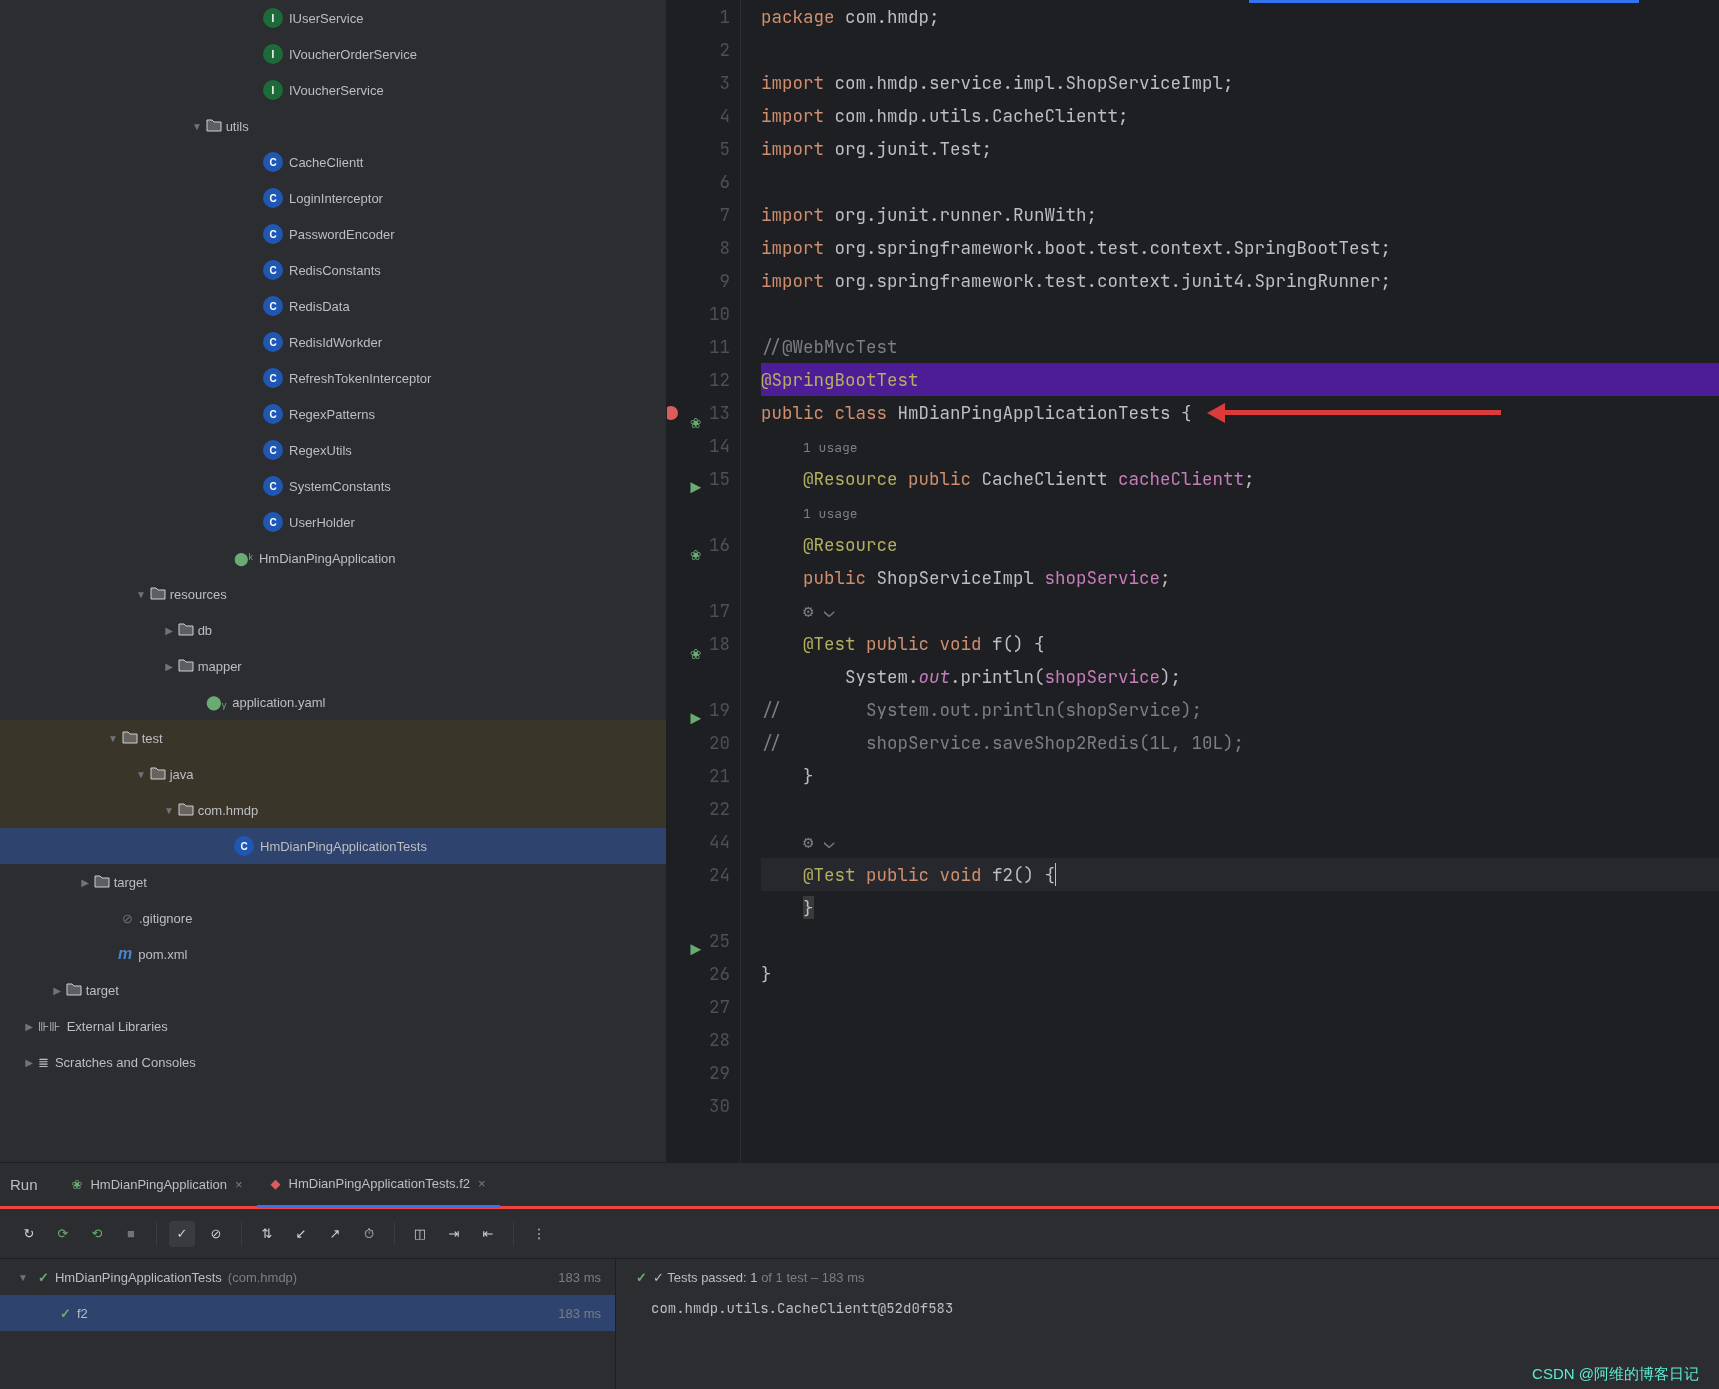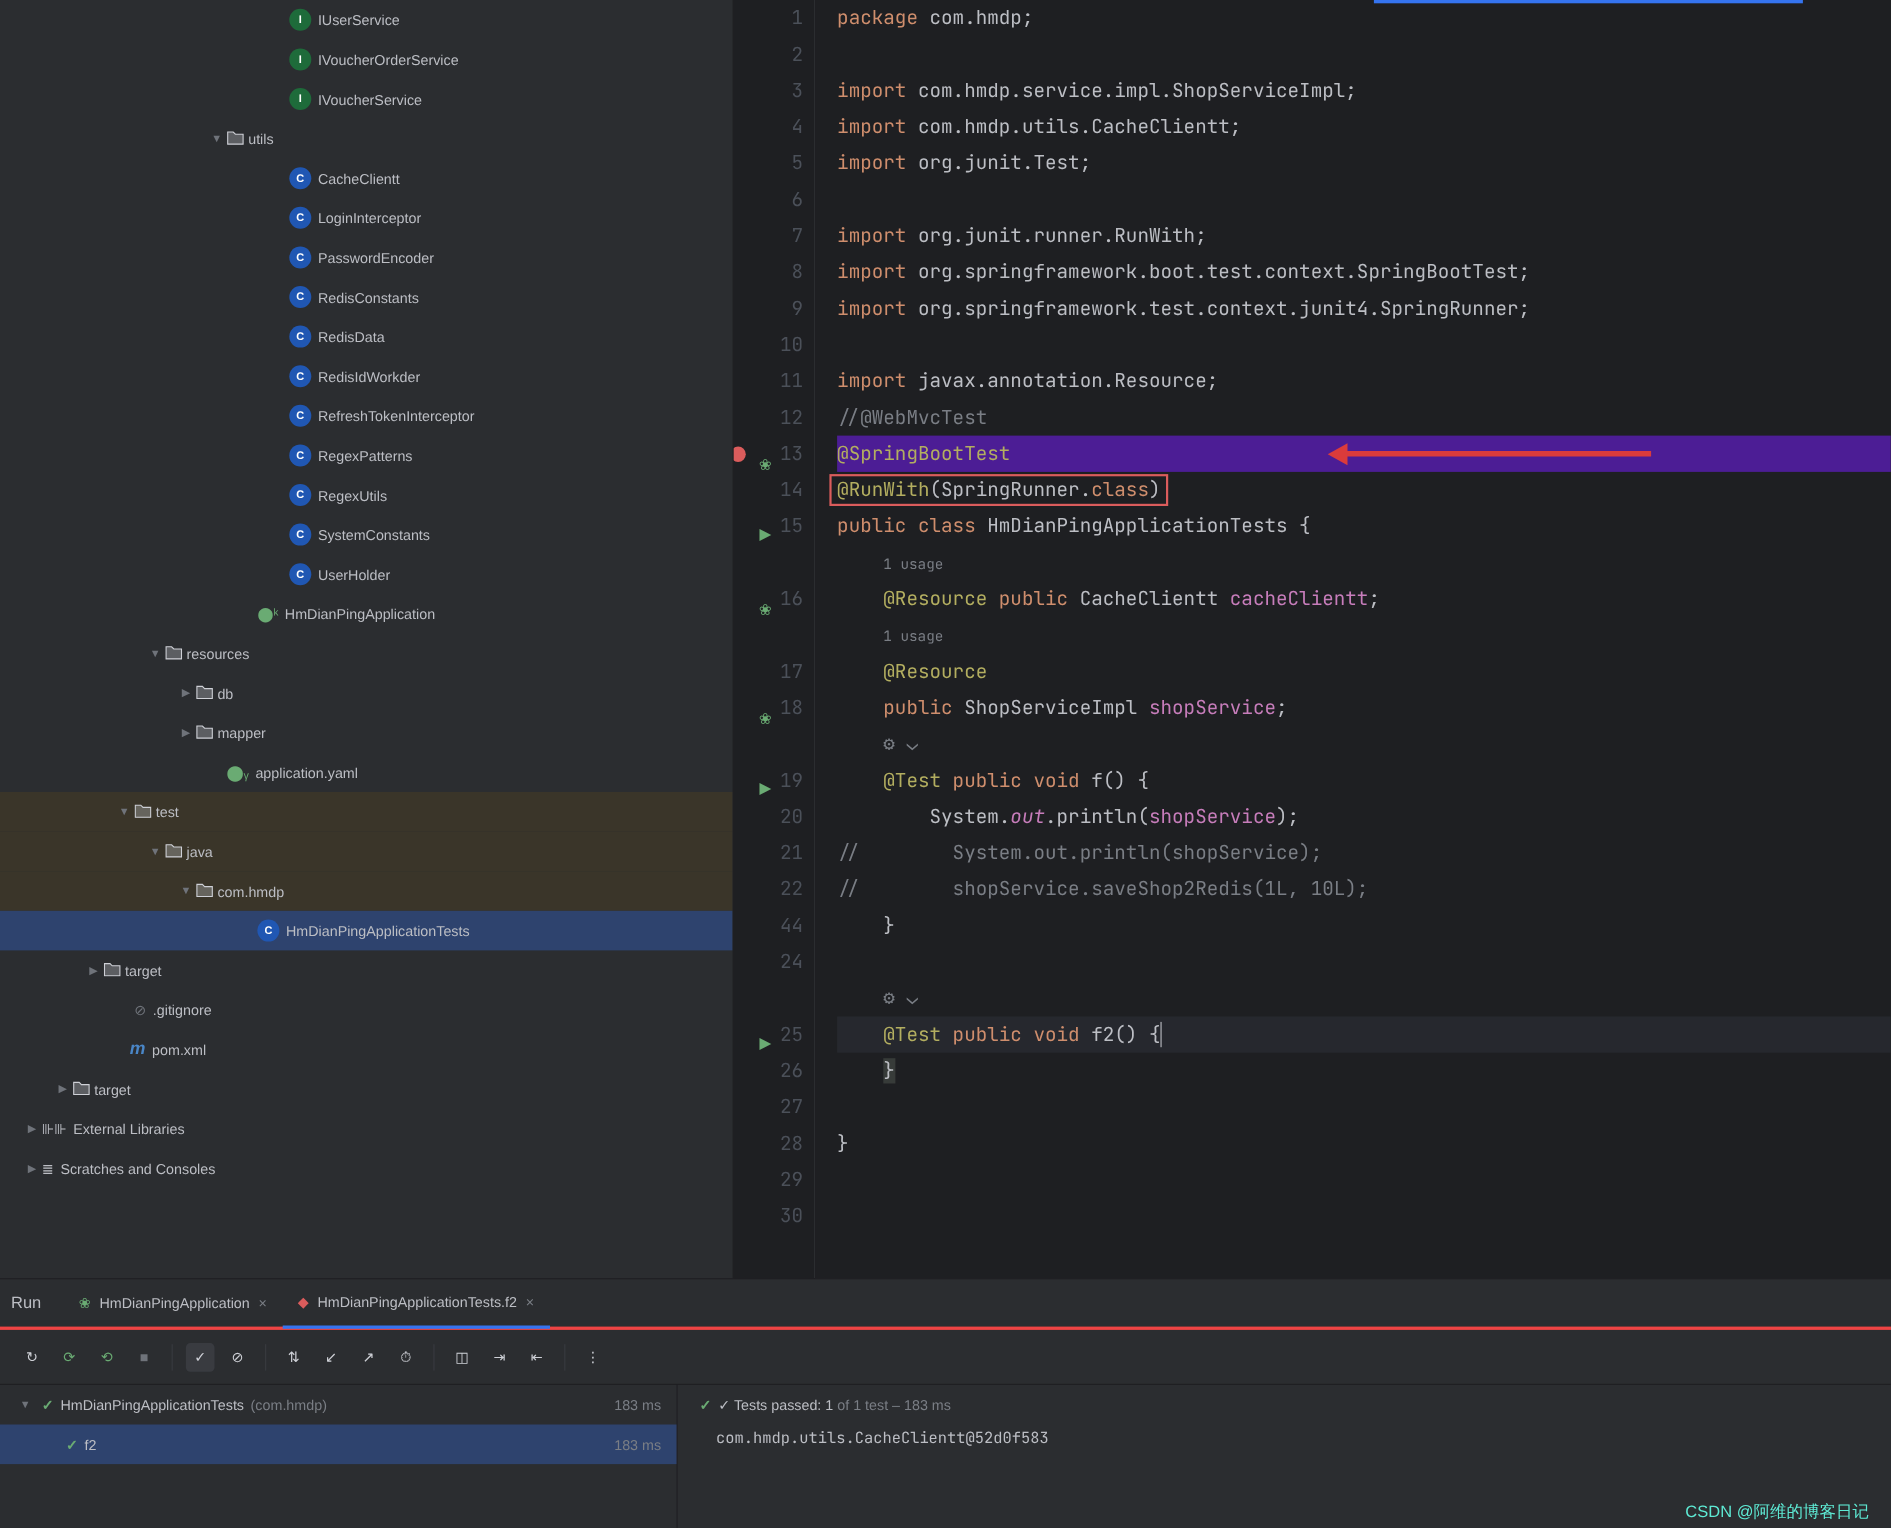--- a/index.html
+++ b/index.html
@@ -243,24 +243,22 @@
       <div class="code-line"><span class="kw">package</span> com.hmdp;</div>
           <div class="code-line"></div>
           <div class="code-line"><span class="kw">import</span> com.hmdp.service.impl.ShopServiceImpl;</div>
           <div class="code-line"><span class="kw">import</span> com.hmdp.utils.CacheClientt;</div>
           <div class="code-line"><span class="kw">import</span> org.junit.Test;</div>
           <div class="code-line"></div>
           <div class="code-line"><span class="kw">import</span> org.junit.runner.RunWith;</div>
           <div class="code-line"><span class="kw">import</span> org.springframework.boot.test.context.<span class="cls">SpringBootTest</span>;</div>
           <div class="code-line"><span class="kw">import</span> org.springframework.test.context.junit4.SpringRunner;</div>
           <div class="code-line"></div>
-          <div class="code-line"><span class="kw">import</span> javax.annotation.Resource;</div>
           <div class="code-line"><span class="cm">//@WebMvcTest</span></div>
           <div class="code-line bp-line"><span class="ann">@SpringBootTest</span></div>
-          <div class="code-line"><span class="box-highlight"><span class="ann">@RunWith</span>(SpringRunner.<span class="kw">class</span>)</span></div>
           <div class="code-line"><span class="kw">public</span> <span class="kw">class</span> <span class="cls">HmDianPingApplicationTests</span> {</div>
           <div class="code-line">    <span class="usage">1 usage</span></div>
           <div class="code-line">    <span class="ann">@Resource</span> <span class="kw">public</span> CacheClientt <span class="field">cacheClientt</span>;</div>
           <div class="code-line">    <span class="usage">1 usage</span></div>
           <div class="code-line">    <span class="ann">@Resource</span></div>
           <div class="code-line">    <span class="kw">public</span> ShopServiceImpl <span class="field">shopService</span>;</div>
           <div class="code-line">    <span class="cm">⚙ ⌄</span></div>
           <div class="code-line">    <span class="ann">@Test</span> <span class="kw">public void</span> <span class="fn">f</span>() {</div>
           <div class="code-line">        System.<span class="field static">out</span>.println(<span class="field">shopService</span>);</div>
           <div class="code-line"><span class="cm">//</span>        <span class="cm">System.out.println(shopService);</span></div>

